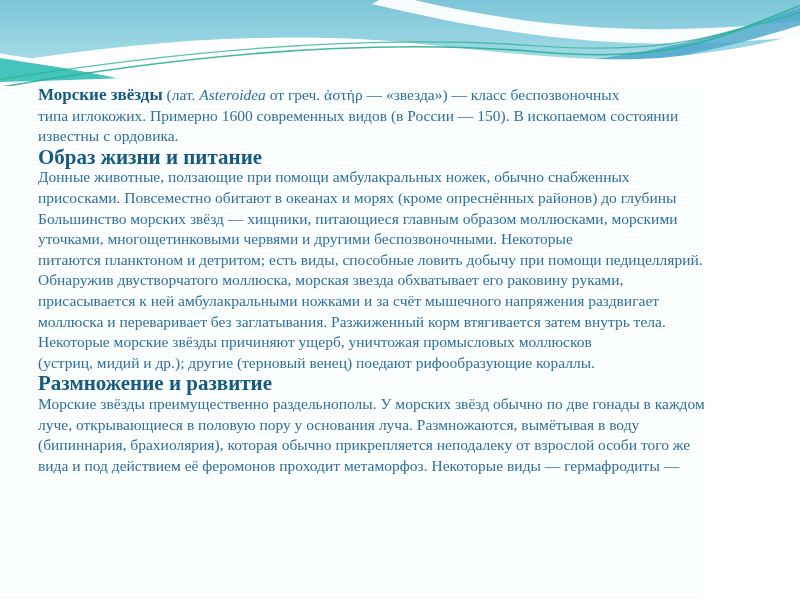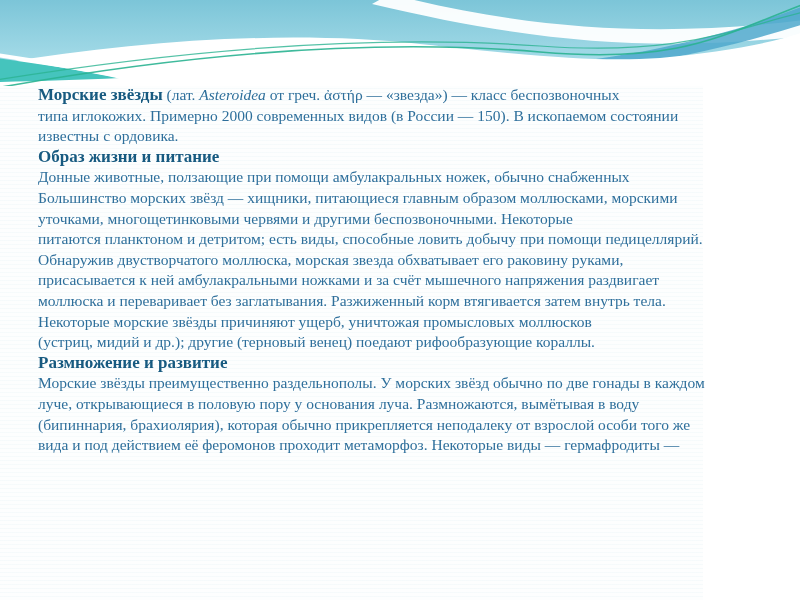--- a/index.html
+++ b/index.html
@@ -26,21 +26,21 @@
   }
   .wave-wrap{position:absolute;top:0;left:0;width:800px;height:86px;line-height:0;}
   .content{
     position:absolute;left:38px;top:85px;right:20px;
     color:var(--body-color);
     font-size:15.5px;line-height:20.6px;
   }
   .line{white-space:nowrap;}
   .h{
     color:var(--heading-color);
-    font-weight:bold;font-size:17px;
+    font-weight:bold;font-size:21px;
   }
   .lead-bold{
     color:var(--heading-color);
     font-weight:bold;font-size:17px;
   }
   .lat{font-style:italic;}
 </style>
 </head>
 <body>
 
@@ -69,26 +69,27 @@
       <path d="M-4,88 C220,48 400,40 540,52 S720,36 804,4" stroke="var(--wave-green-line)" stroke-width="1.6" fill="none" opacity="0.9"></path>
       <path d="M-4,80 C220,44 400,36 540,46 S730,30 804,12" stroke="var(--wave-green-line)" stroke-width="1.2" fill="none" opacity="0.8"></path>
     </svg>
   </div>
 
   <div class="content">
 
     <div class="line">
       <span class="lead-bold">Морские звёзды</span><span> (лат. </span><span class="lat">Asteroidea</span><span> от греч. ἀστήρ — «звезда») — класс беспозвоночных</span>
     </div>
-    <div class="line">типа иглокожих. Примерно 2000 современных видов (в России — 150). В ископаемом состоянии</div>
+    <div class="line">типа иглокожих. Примерно 1600 современных видов (в России — 150). В ископаемом состоянии</div>
     <div class="line">известны с ордовика.</div>
 
     <div class="line h">Образ жизни и питание</div>
 
     <div class="line">Донные животные, ползающие при помощи амбулакральных ножек, обычно снабженных</div>
+    <div class="line">присосками. Повсеместно обитают в океанах и морях (кроме опреснённых районов) до глубины</div>
 
     <div class="line">Большинство морских звёзд — хищники, питающиеся главным образом моллюсками, морскими</div>
     <div class="line">уточками, многощетинковыми червями и другими беспозвоночными. Некоторые</div>
     <div class="line">питаются планктоном и детритом; есть виды, способные ловить добычу при помощи педицеллярий.</div>
     <div class="line">Обнаружив двустворчатого моллюска, морская звезда обхватывает его раковину руками,</div>
     <div class="line">присасывается к ней амбулакральными ножками и за счёт мышечного напряжения раздвигает</div>
     <div class="line">моллюска и переваривает без заглатывания. Разжиженный корм втягивается затем внутрь тела.</div>
     <div class="line">Некоторые морские звёзды причиняют ущерб, уничтожая промысловых моллюсков</div>
     <div class="line">(устриц, мидий и др.); другие (терновый венец) поедают рифообразующие кораллы.</div>
 

